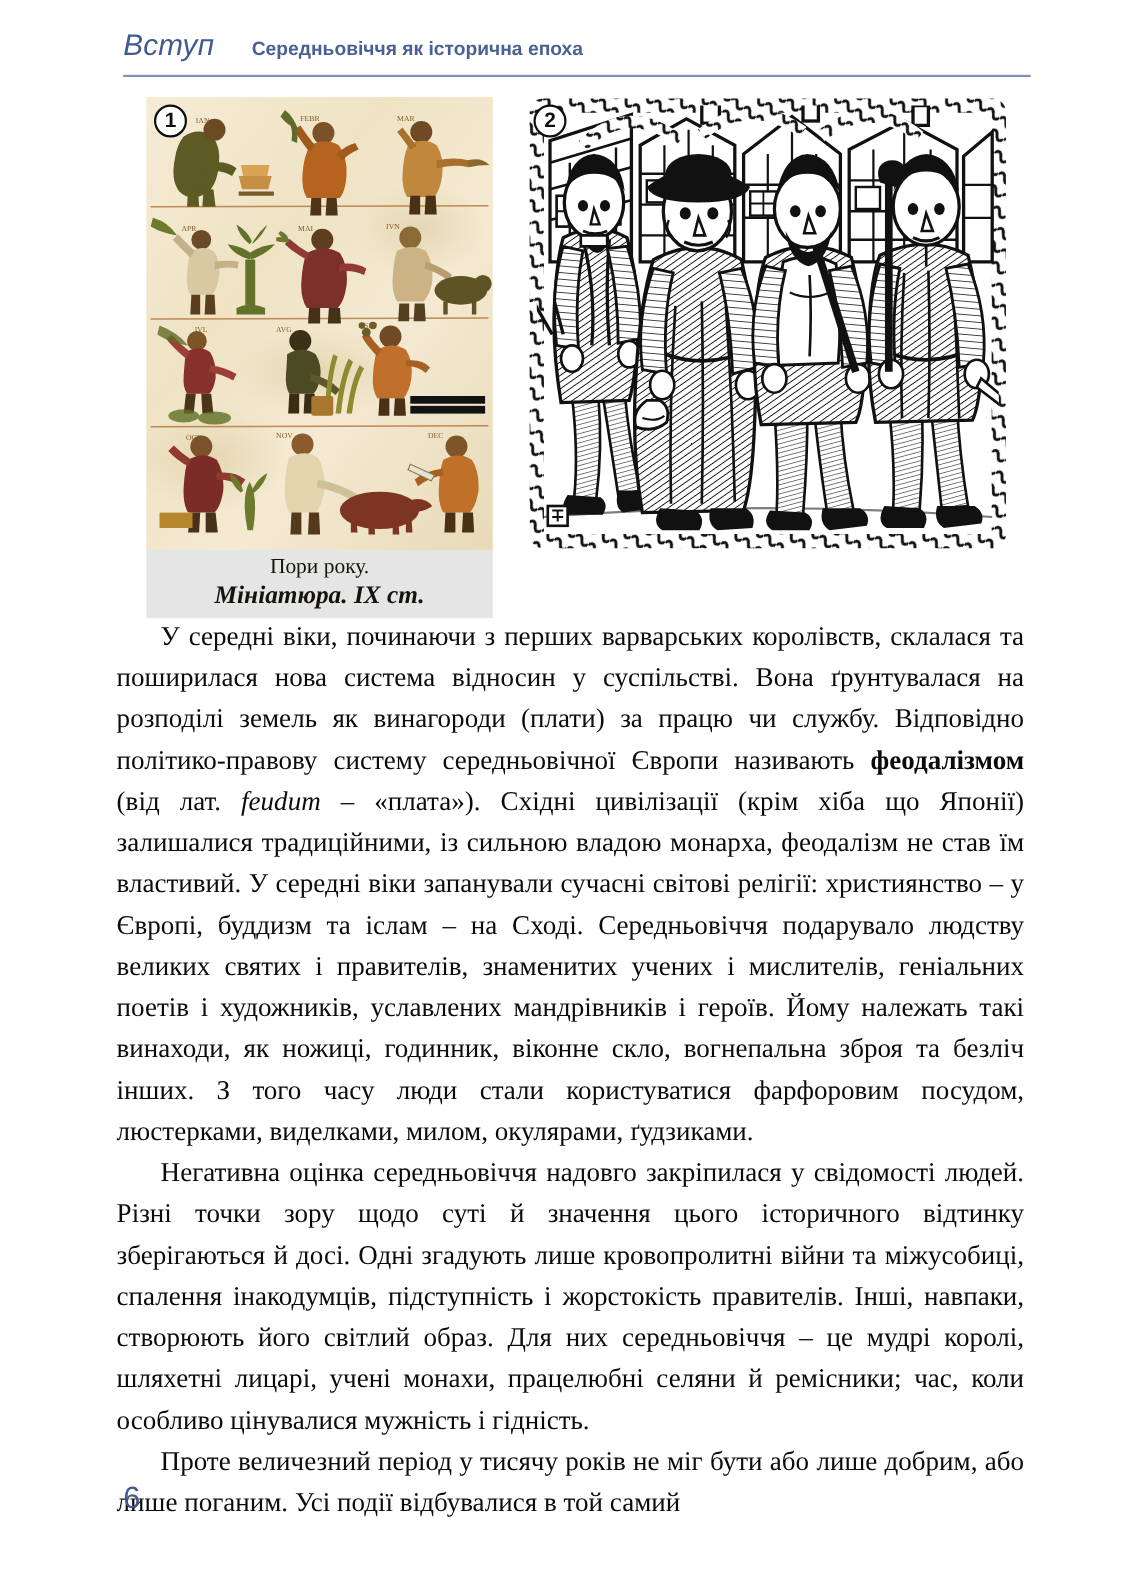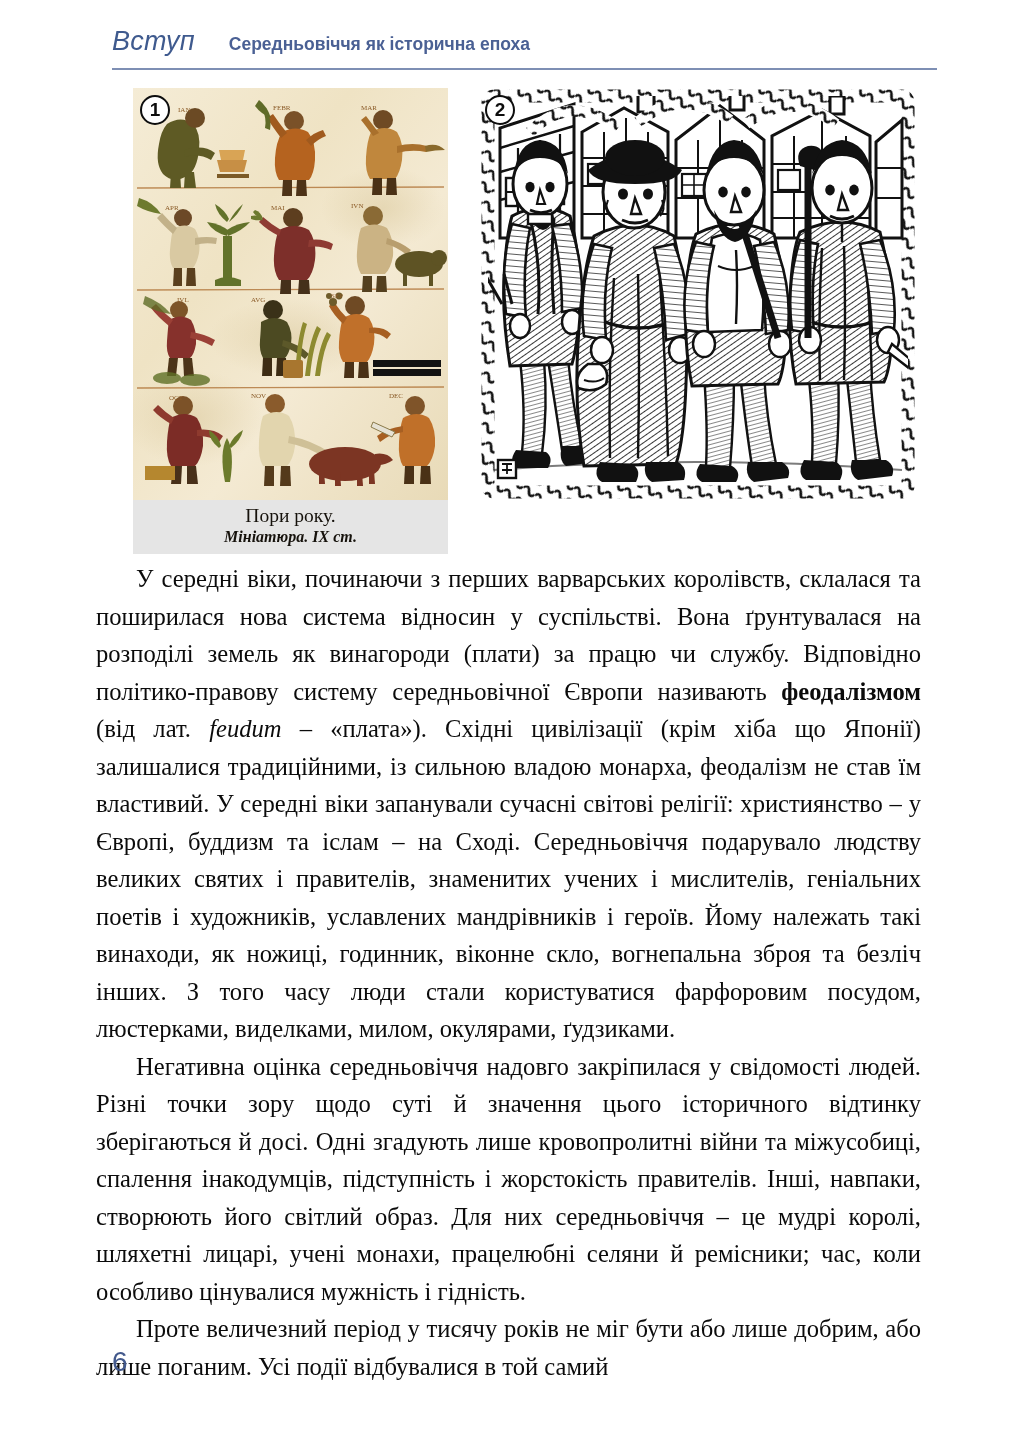--- a/index.html
+++ b/index.html
@@ -91,21 +91,21 @@
   .cap-line1 {
     font-family: "Liberation Serif", serif;
     font-size: 19.5px;
     color: #16120c;
     display: block;
   }
   .cap-line2 {
     font-family: "Liberation Serif", serif;
     font-style: italic;
     font-weight: bold;
-    font-size: 16px;
+    font-size: 23px;
     color: #16120c;
     display: block;
   }
 
   
   .fig-badge {
     position: absolute;
     left: 7px;
     top: 7px;
     width: 30px;
@@ -139,21 +139,21 @@
   .woodcut {
     position: absolute;
     inset: 0;
     background: #ffffff;
     overflow: hidden;
   }
 
   
   .body-text {
     position: absolute;
-    left: 96px;
+    left: 106px;
     top: 560px;
     width: 825px;
     font-family: "Liberation Serif", serif;
     font-size: 24.6px;
     line-height: 37.5px;
     color: #0b0b0b;
     text-align: justify;
     text-justify: inter-word;
   }
   .body-text p {

